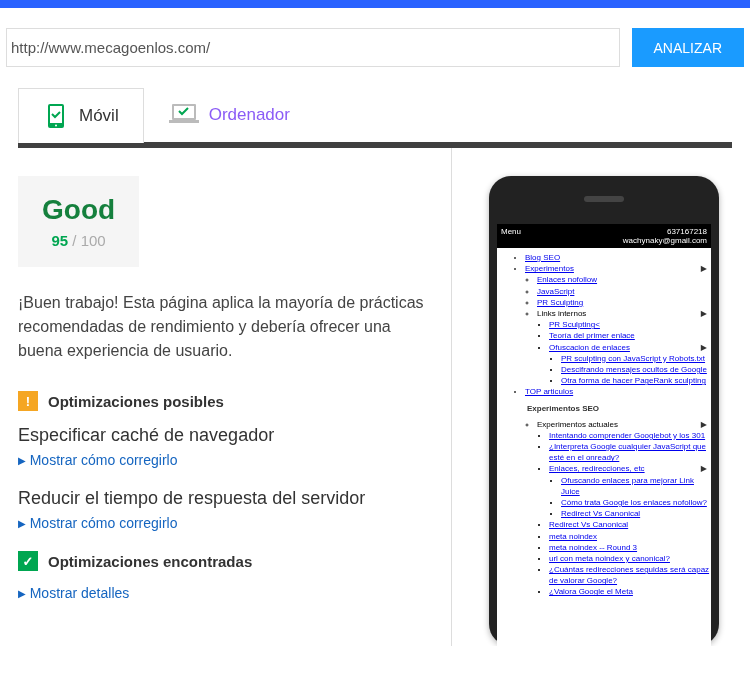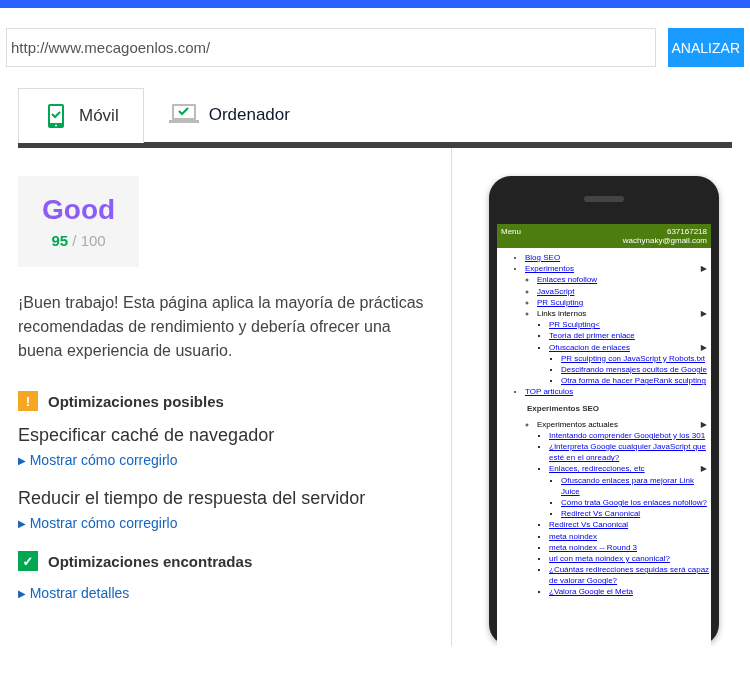--- a/index.html
+++ b/index.html
@@ -1,46 +1,46 @@
 <!DOCTYPE html>
 <html><head>
   <meta charset="utf-8">
   <style>
     * { margin: 0; padding: 0; box-sizing: border-box; }
     body { font-family: Arial, sans-serif; background: #fff; font-size: 14px; color: #333; }
     .top-bar { height: 8px; background: #2962ff; }
     .container { padding: 20px 6px 0; }
     .url-row { display: flex; gap: 12px; margin-bottom: 20px; }
     .url-input { flex: 1; padding: 10px 4px; font-size: 15px; border: 1px solid #ddd; background: #fff; color: #555; }
-    .analyze-btn { background: #1a9bff; color: #fff; border: none; padding: 10px 4px; font-size: 14px; font-weight: 500; cursor: pointer; }
+    .analyze-btn { background: #1a9bff; color: #fff; border: none; padding: 10px 22px; font-size: 14px; font-weight: 500; cursor: pointer; }
     .tabs { display: flex; border-bottom: 6px solid #404040; margin: 0 12px; }
-    .tab { display: flex; align-items: center; gap: 10px; padding: 14px 24px; border: 1px solid transparent; border-bottom: none; font-size: 17px; color: #0f172a; cursor: pointer; }
+    .tab { display: flex; align-items: center; gap: 10px; padding: 14px 24px; border: 1px solid transparent; border-bottom: none; font-size: 17px; color: #8b5cf6; cursor: pointer; }
     .tab.active { border-color: #ddd; background: #fff; color: #333; position: relative; top: 1px; }
     .tab-icon { display: inline-flex; }
     .content-row { display: flex; margin: 0 12px; }
     .left-pane { flex: 1; padding: 28px 22px 0 0; border-right: 1px solid #ddd; }
     .score-card { display: inline-block; background: #f5f5f5; padding: 18px 24px; margin-bottom: 24px; text-align: center; }
-    .score-label { font-size: 28px; font-weight: bold; color: #8b5cf6; }
+    .score-label { font-size: 28px; font-weight: bold; color: #15803d; }
     .score-num { margin-top: 6px; font-size: 15px; }
     .score-val { color: #00a651; font-weight: bold; }
     .score-max { color: #aaa; }
     .desc { font-size: 16px; line-height: 1.5; color: #444; margin-bottom: 28px; max-width: 430px; }
     .section-head { display: flex; align-items: center; gap: 10px; margin-bottom: 14px; }
     .badge { width: 20px; height: 20px; display: inline-flex; align-items: center; justify-content: center; font-size: 13px; font-weight: bold; color: #fff; }
     .badge.warn { background: #f5a623; }
     .badge.ok { background: #00a651; }
     .section-title { font-size: 15px; font-weight: bold; }
     .item-title { font-size: 18px; color: #333; margin-bottom: 6px; }
     .item-link { display: flex; align-items: center; gap: 4px; color: #1565c0; font-size: 14px; cursor: pointer; margin-bottom: 20px; }
     .item-link .tri { font-size: 10px; color: #1565c0; }
     .right-pane { flex: 0 0 280px; padding: 28px 0 0 24px; display: flex; justify-content: center; }
     .phone { width: 230px; height: 470px; background: #222; border-radius: 22px; padding: 48px 8px 0; position: relative; box-shadow: 0 2px 6px rgba(0,0,0,0.3); }
     .phone::before { content: ''; position: absolute; top: 20px; left: 50%; transform: translateX(-50%); width: 40px; height: 6px; background: #444; border-radius: 3px; }
     .phone-screen { width: 100%; height: 100%; background: #fff; overflow: hidden; font-size: 8px; }
-    .ps-header { background: #4d7c0f; color: #fff; padding: 3px 4px; display: flex; justify-content: space-between; }
+    .ps-header { background: #000000; color: #fff; padding: 3px 4px; display: flex; justify-content: space-between; }
     .ps-header .r { text-align: right; }
     .ps-body { padding: 4px 0 4px 16px; line-height: 1.4; }
     .ps-body a { color: #0000ee; text-decoration: underline; cursor: pointer; }
     .ps-body ul { list-style: disc; padding-left: 12px; }
     .ps-body ul ul { list-style: circle; }
     .ps-body ul ul ul { list-style: square; }
     .ps-body .plain { color: #000; text-decoration: none; }
     .ps-body b { font-weight: bold; text-align: right; }
     .arrow-r { float: right; margin-right: 4px; font-size: 8px; }
   </style>

